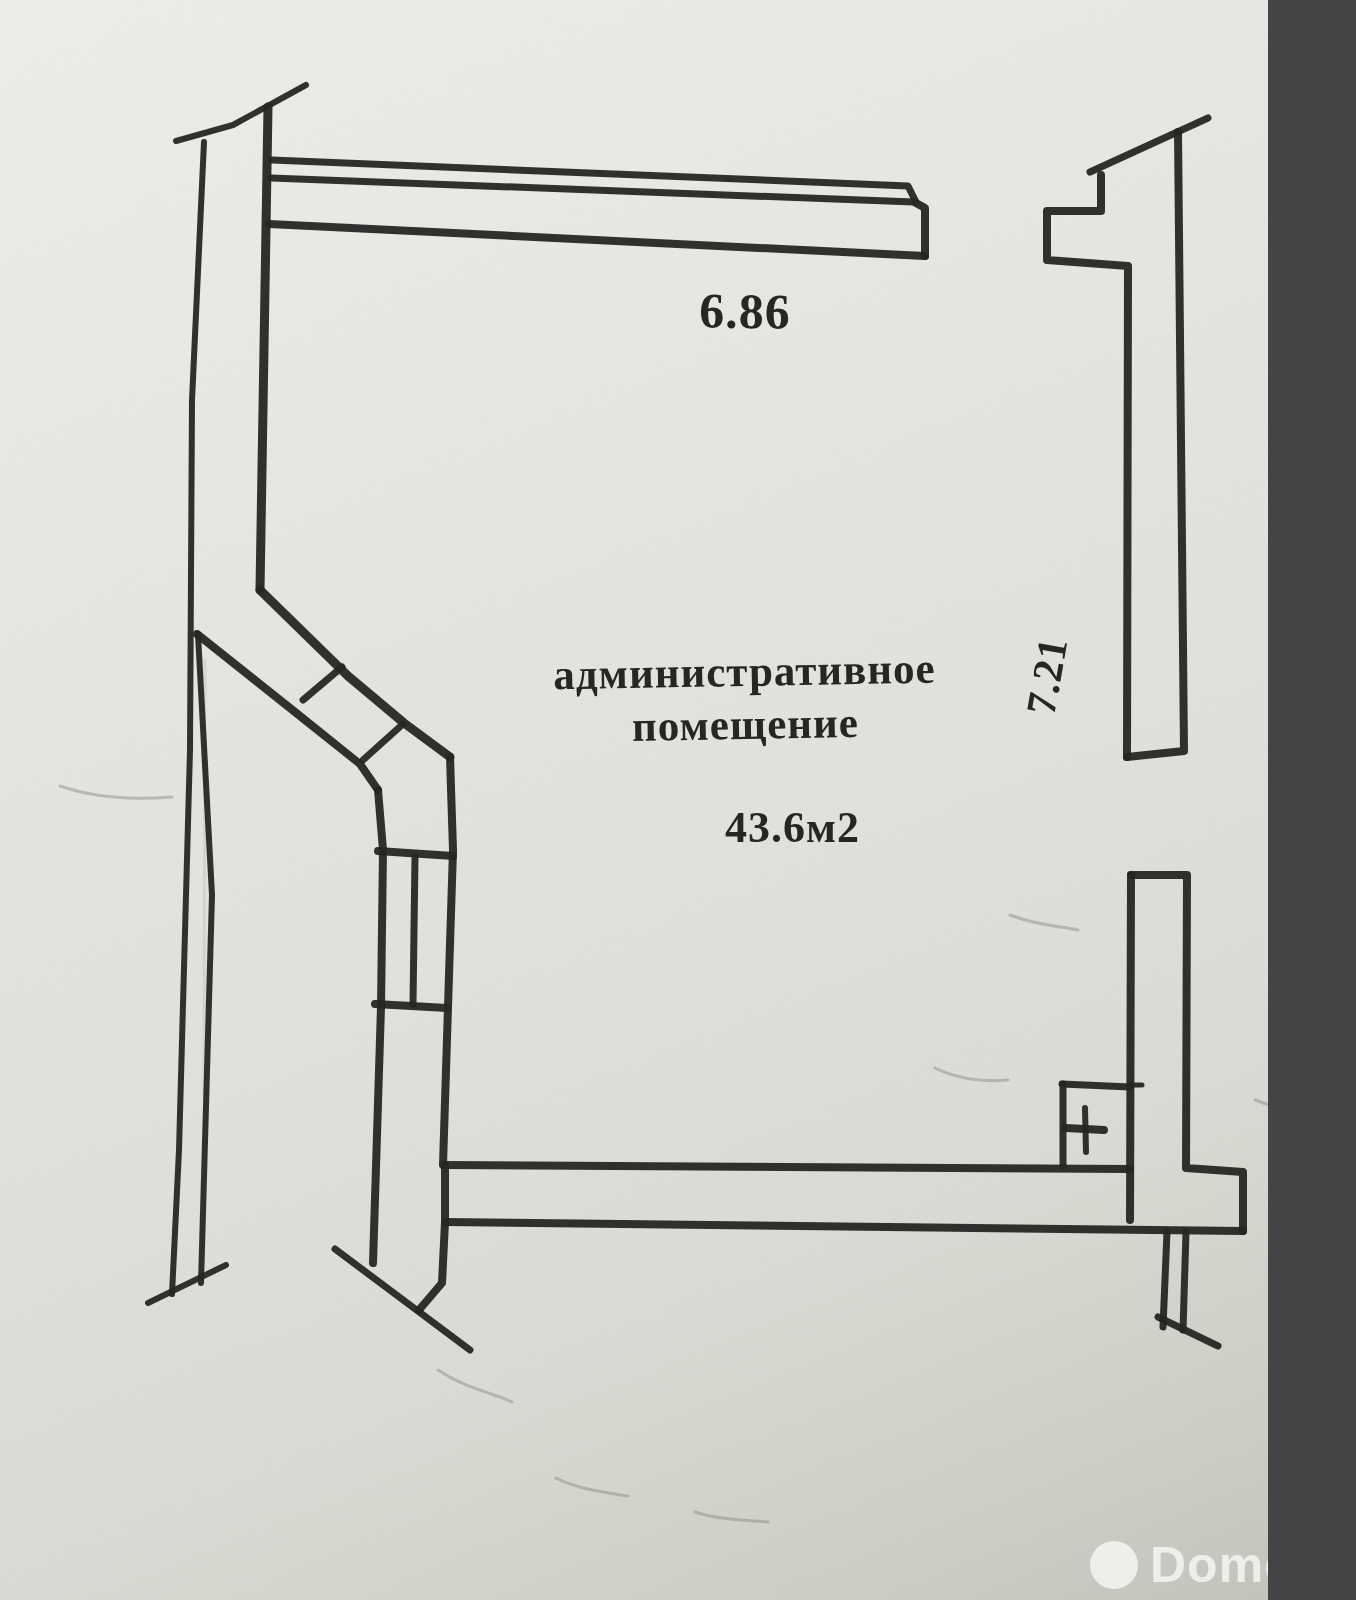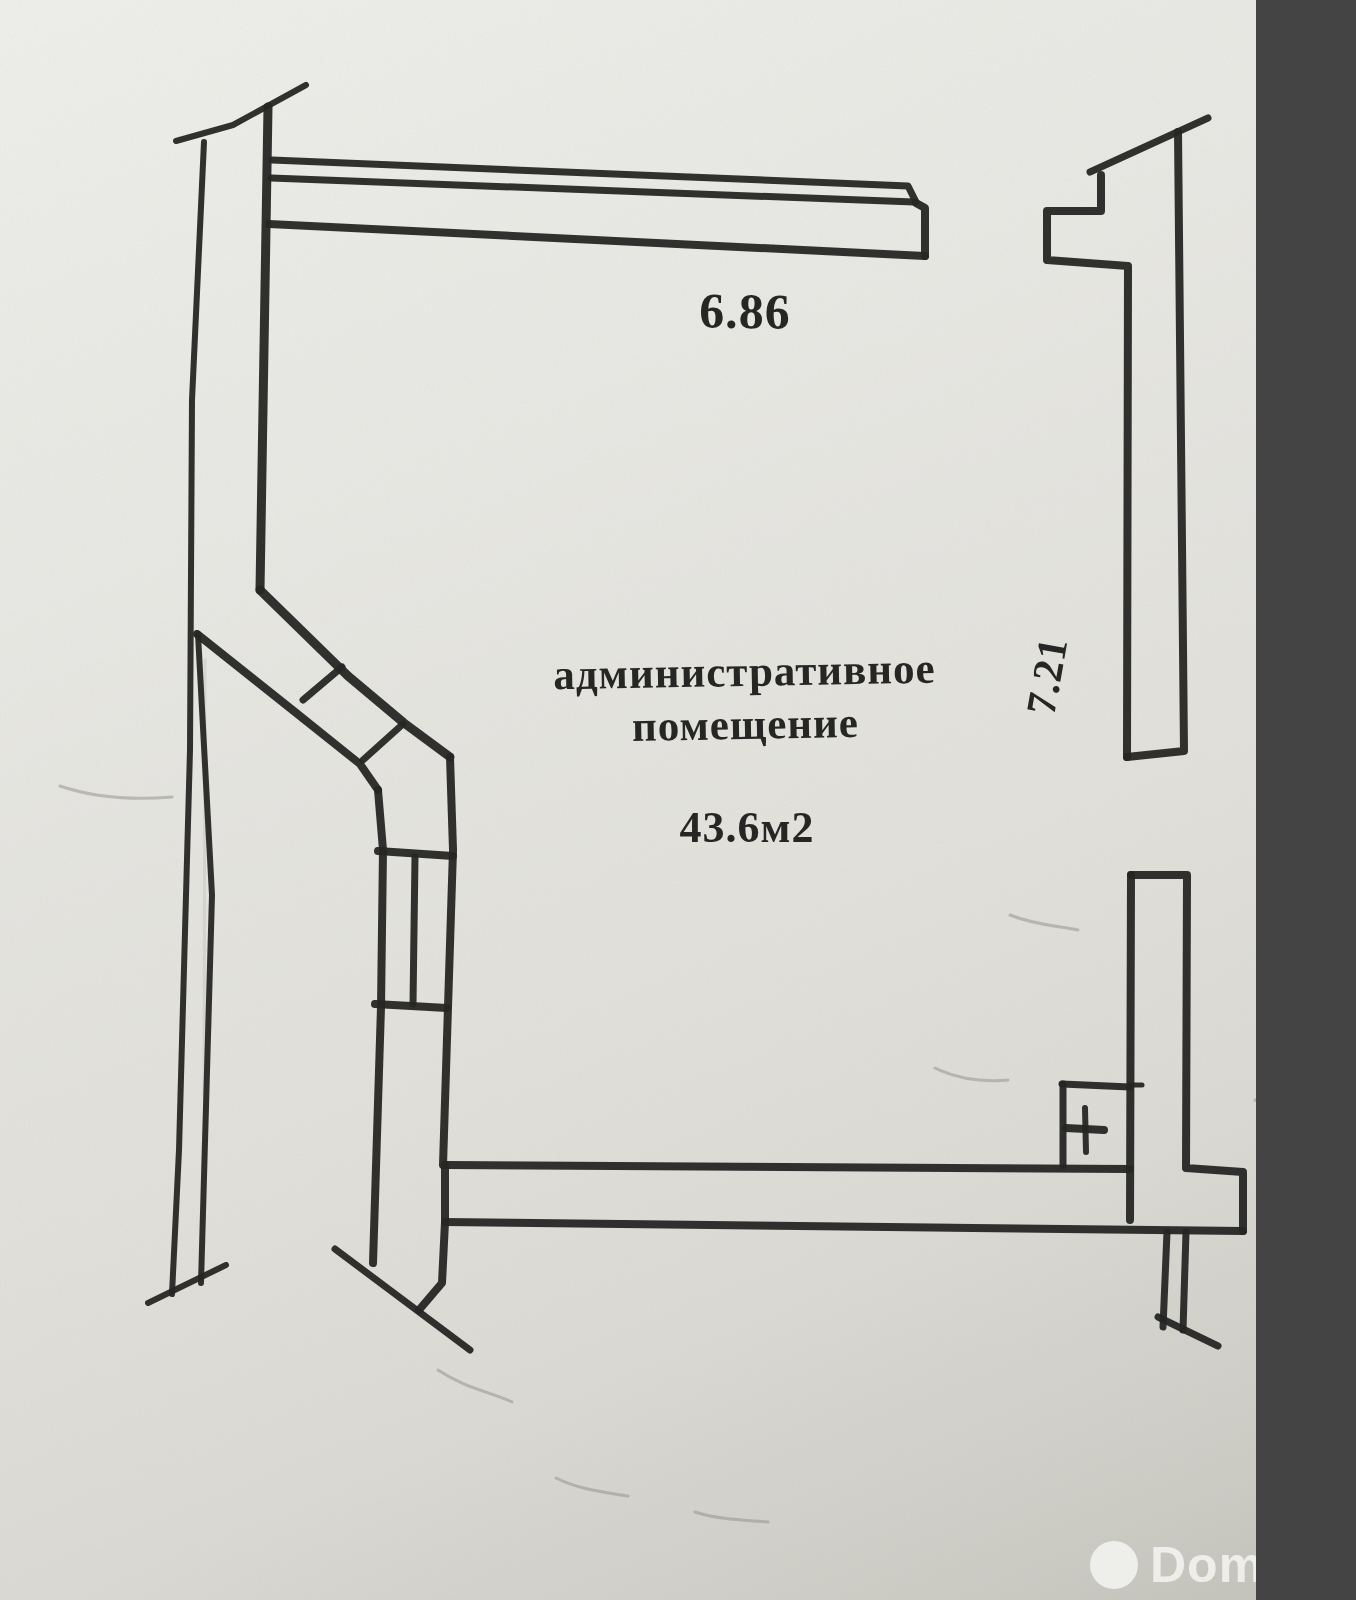--- a/index.html
+++ b/index.html
@@ -2,33 +2,34 @@
 <html><head>
 <meta charset="utf-8">
 <style>
   html,body{margin:0;padding:0;background:#444;}
   #page{
     position:relative;
     width:1256px;height:1600px;
     overflow:hidden;
     background:linear-gradient(158deg,#f0f0ed 0%,#e9e9e5 30%,#e4e3de 55%,#dddcd6 75%,#cfcec7 92%,#c6c5bd 100%);
     font-family:"Liberation Serif","DejaVu Serif",serif;
+    padding-left:12px;
   }
   #plan-svg{position:absolute;left:0;top:0;width:1356px;height:1600px;}
   .ink{stroke:var(--ink,#262624);fill:none;stroke-linecap:round;stroke-linejoin:round;opacity:.95;}
   .pencil{stroke:var(--pencil,#8e8e88);fill:none;stroke-linecap:round;stroke-width:3;}
   .label{
     position:absolute;color:var(--ink,#222);font-weight:700;
     text-align:center;white-space:nowrap;letter-spacing:1px;
   }
   .dim-top{left:595px;top:282px;width:300px;font-size:50px;transform:rotate(1deg);}
   .dim-right{left:967px;top:652px;width:160px;font-size:42px;transform:rotate(-80deg);}
   .room-name{left:535px;top:645px;width:420px;font-size:43px;line-height:53px;transform:rotate(-1deg);}
   .room-name span{display:block;}
-  .room-area{left:597px;top:802px;width:300px;font-size:44px;}
+  .room-area{left:560px;top:802px;width:300px;font-size:44px;text-align:right;}
   .watermark{position:absolute;left:1090px;top:1536px;display:flex;align-items:center;
     font-family:"Liberation Sans","DejaVu Sans",sans-serif;}
   .wm-circle{width:48px;height:48px;border-radius:50%;
     background:var(--watermark,#f5f5f2);opacity:.85;margin-right:12px;}
   .wm-text{color:var(--watermark,#f5f5f2);opacity:.85;font-size:50px;font-weight:600;letter-spacing:1px;}
 </style>
 </head>
 <body>
 
 <div id="page" style="--ink: #262624; --paper: #e7e7e3; --paper-dark: #cfcec7; --accent-box: #5f2f22; --pencil: #8e8e88; --watermark: #f5f5f2;">

